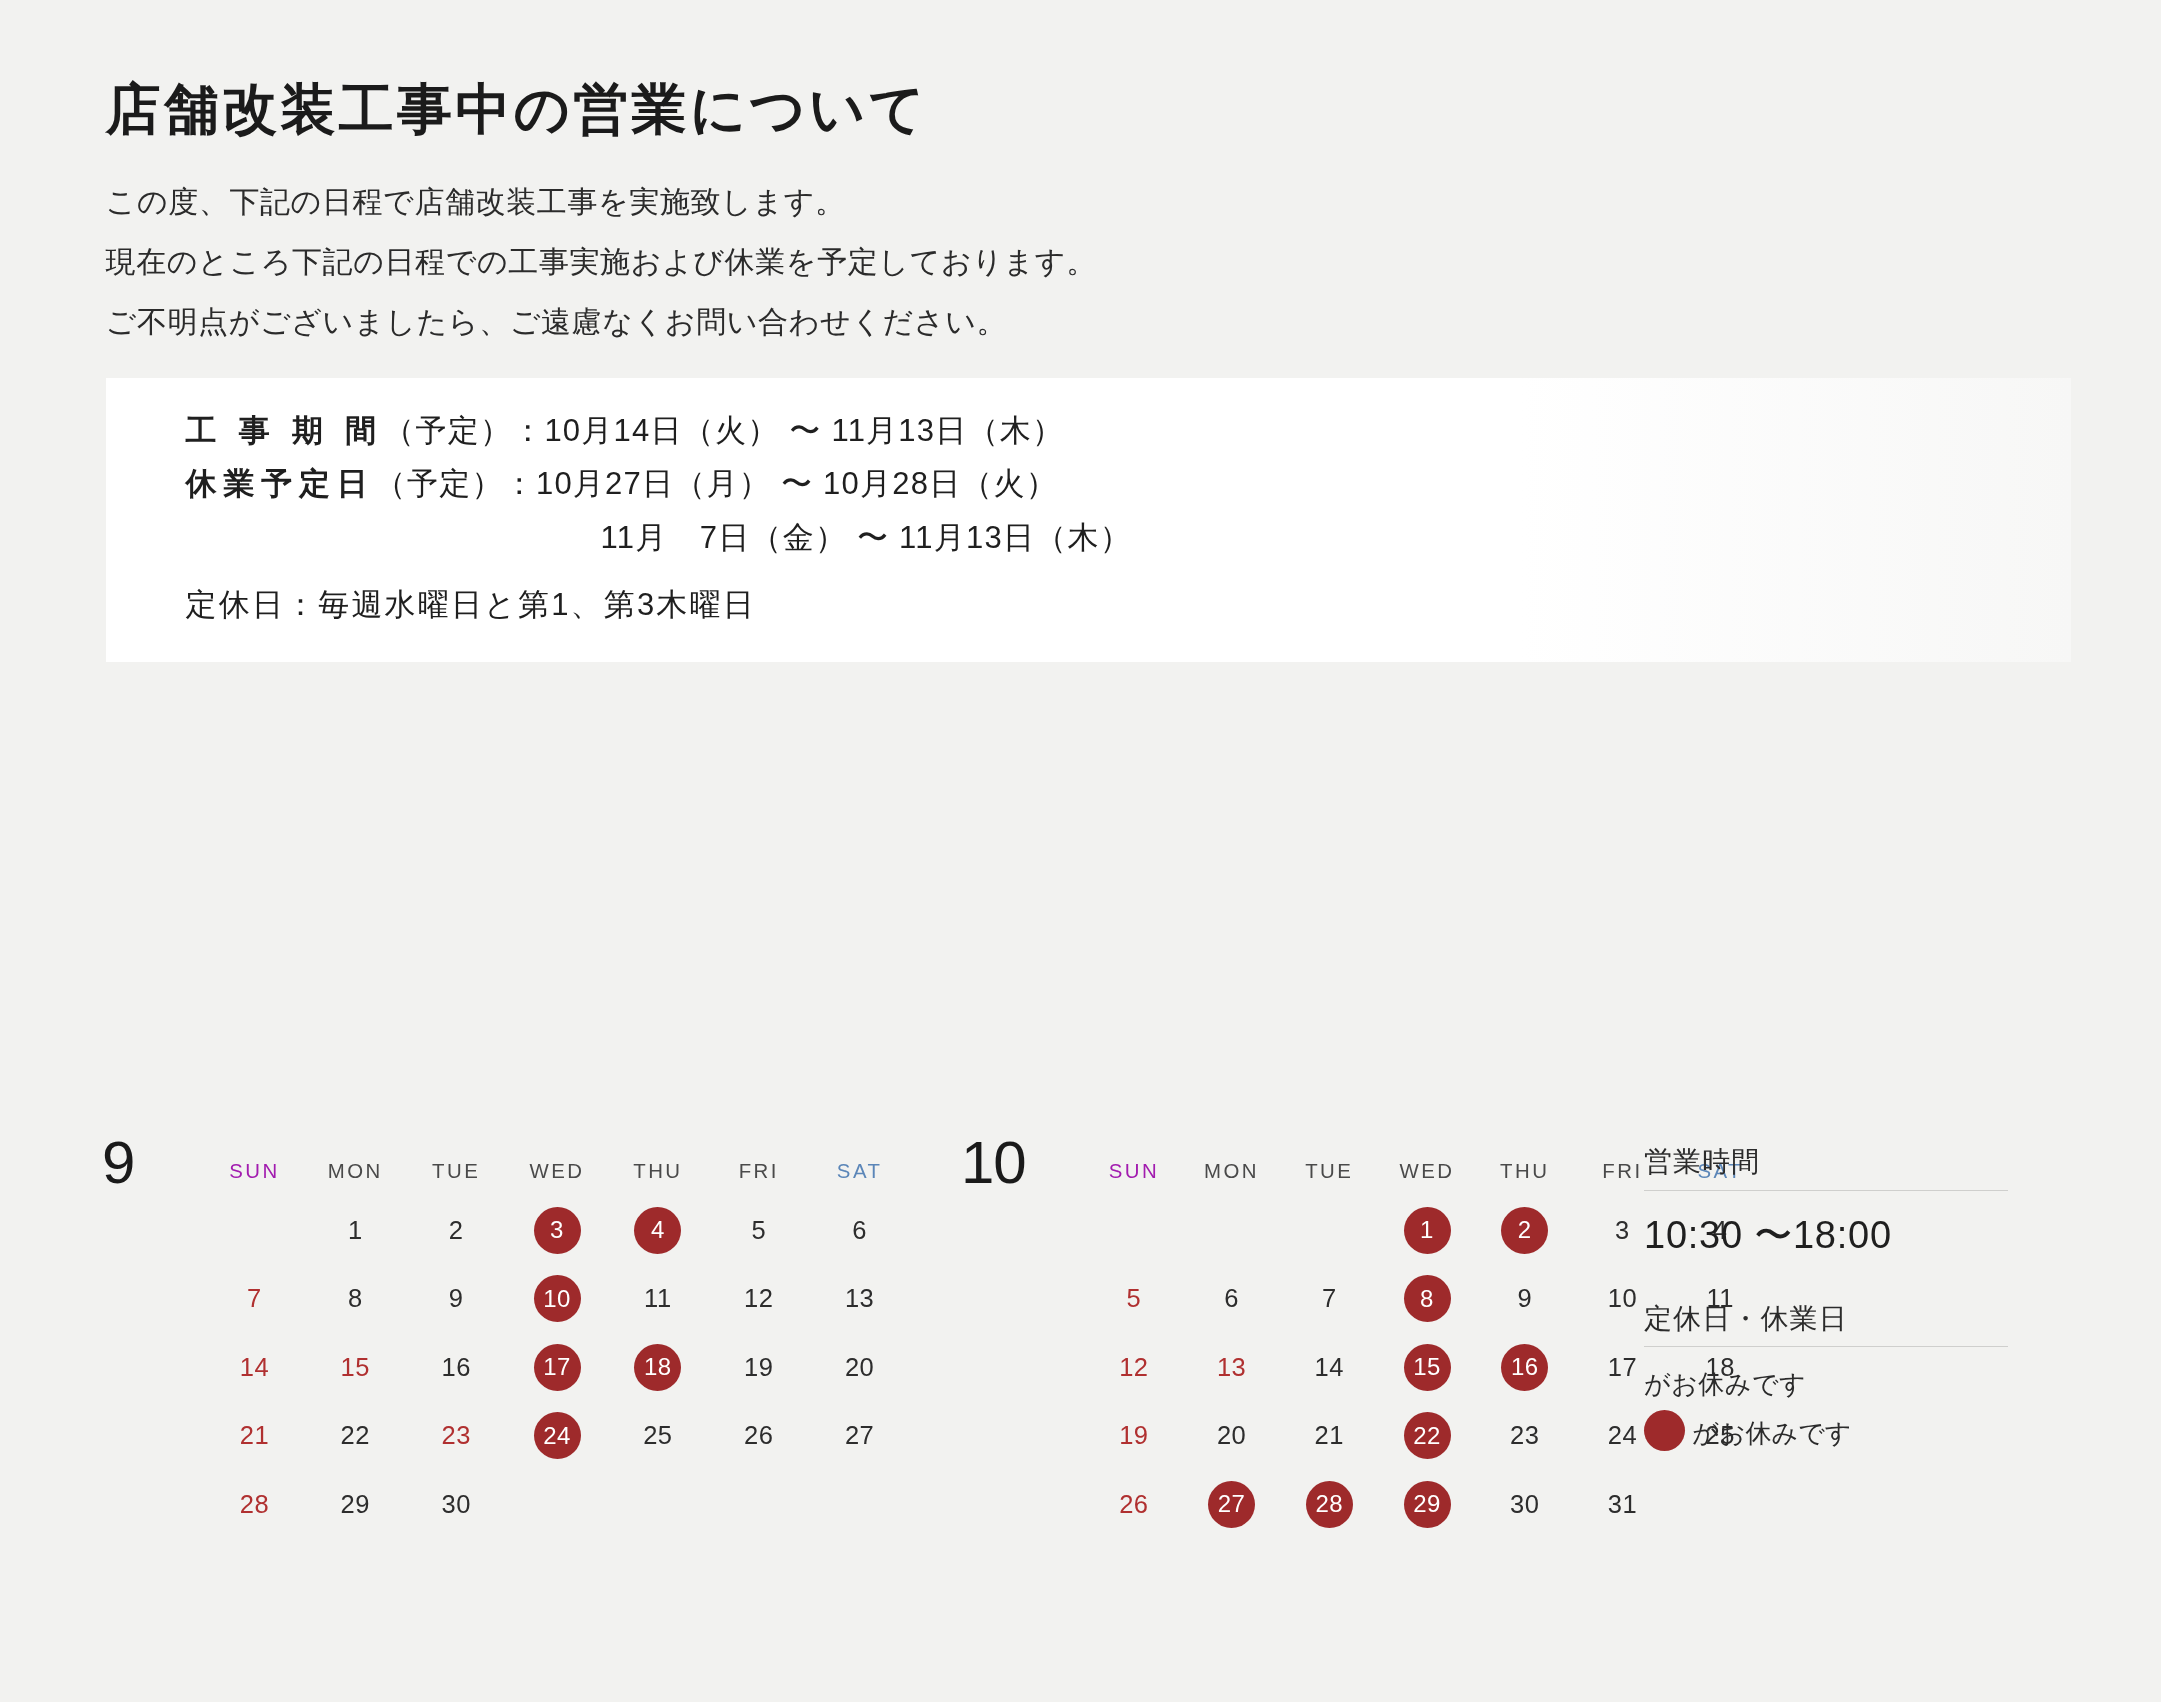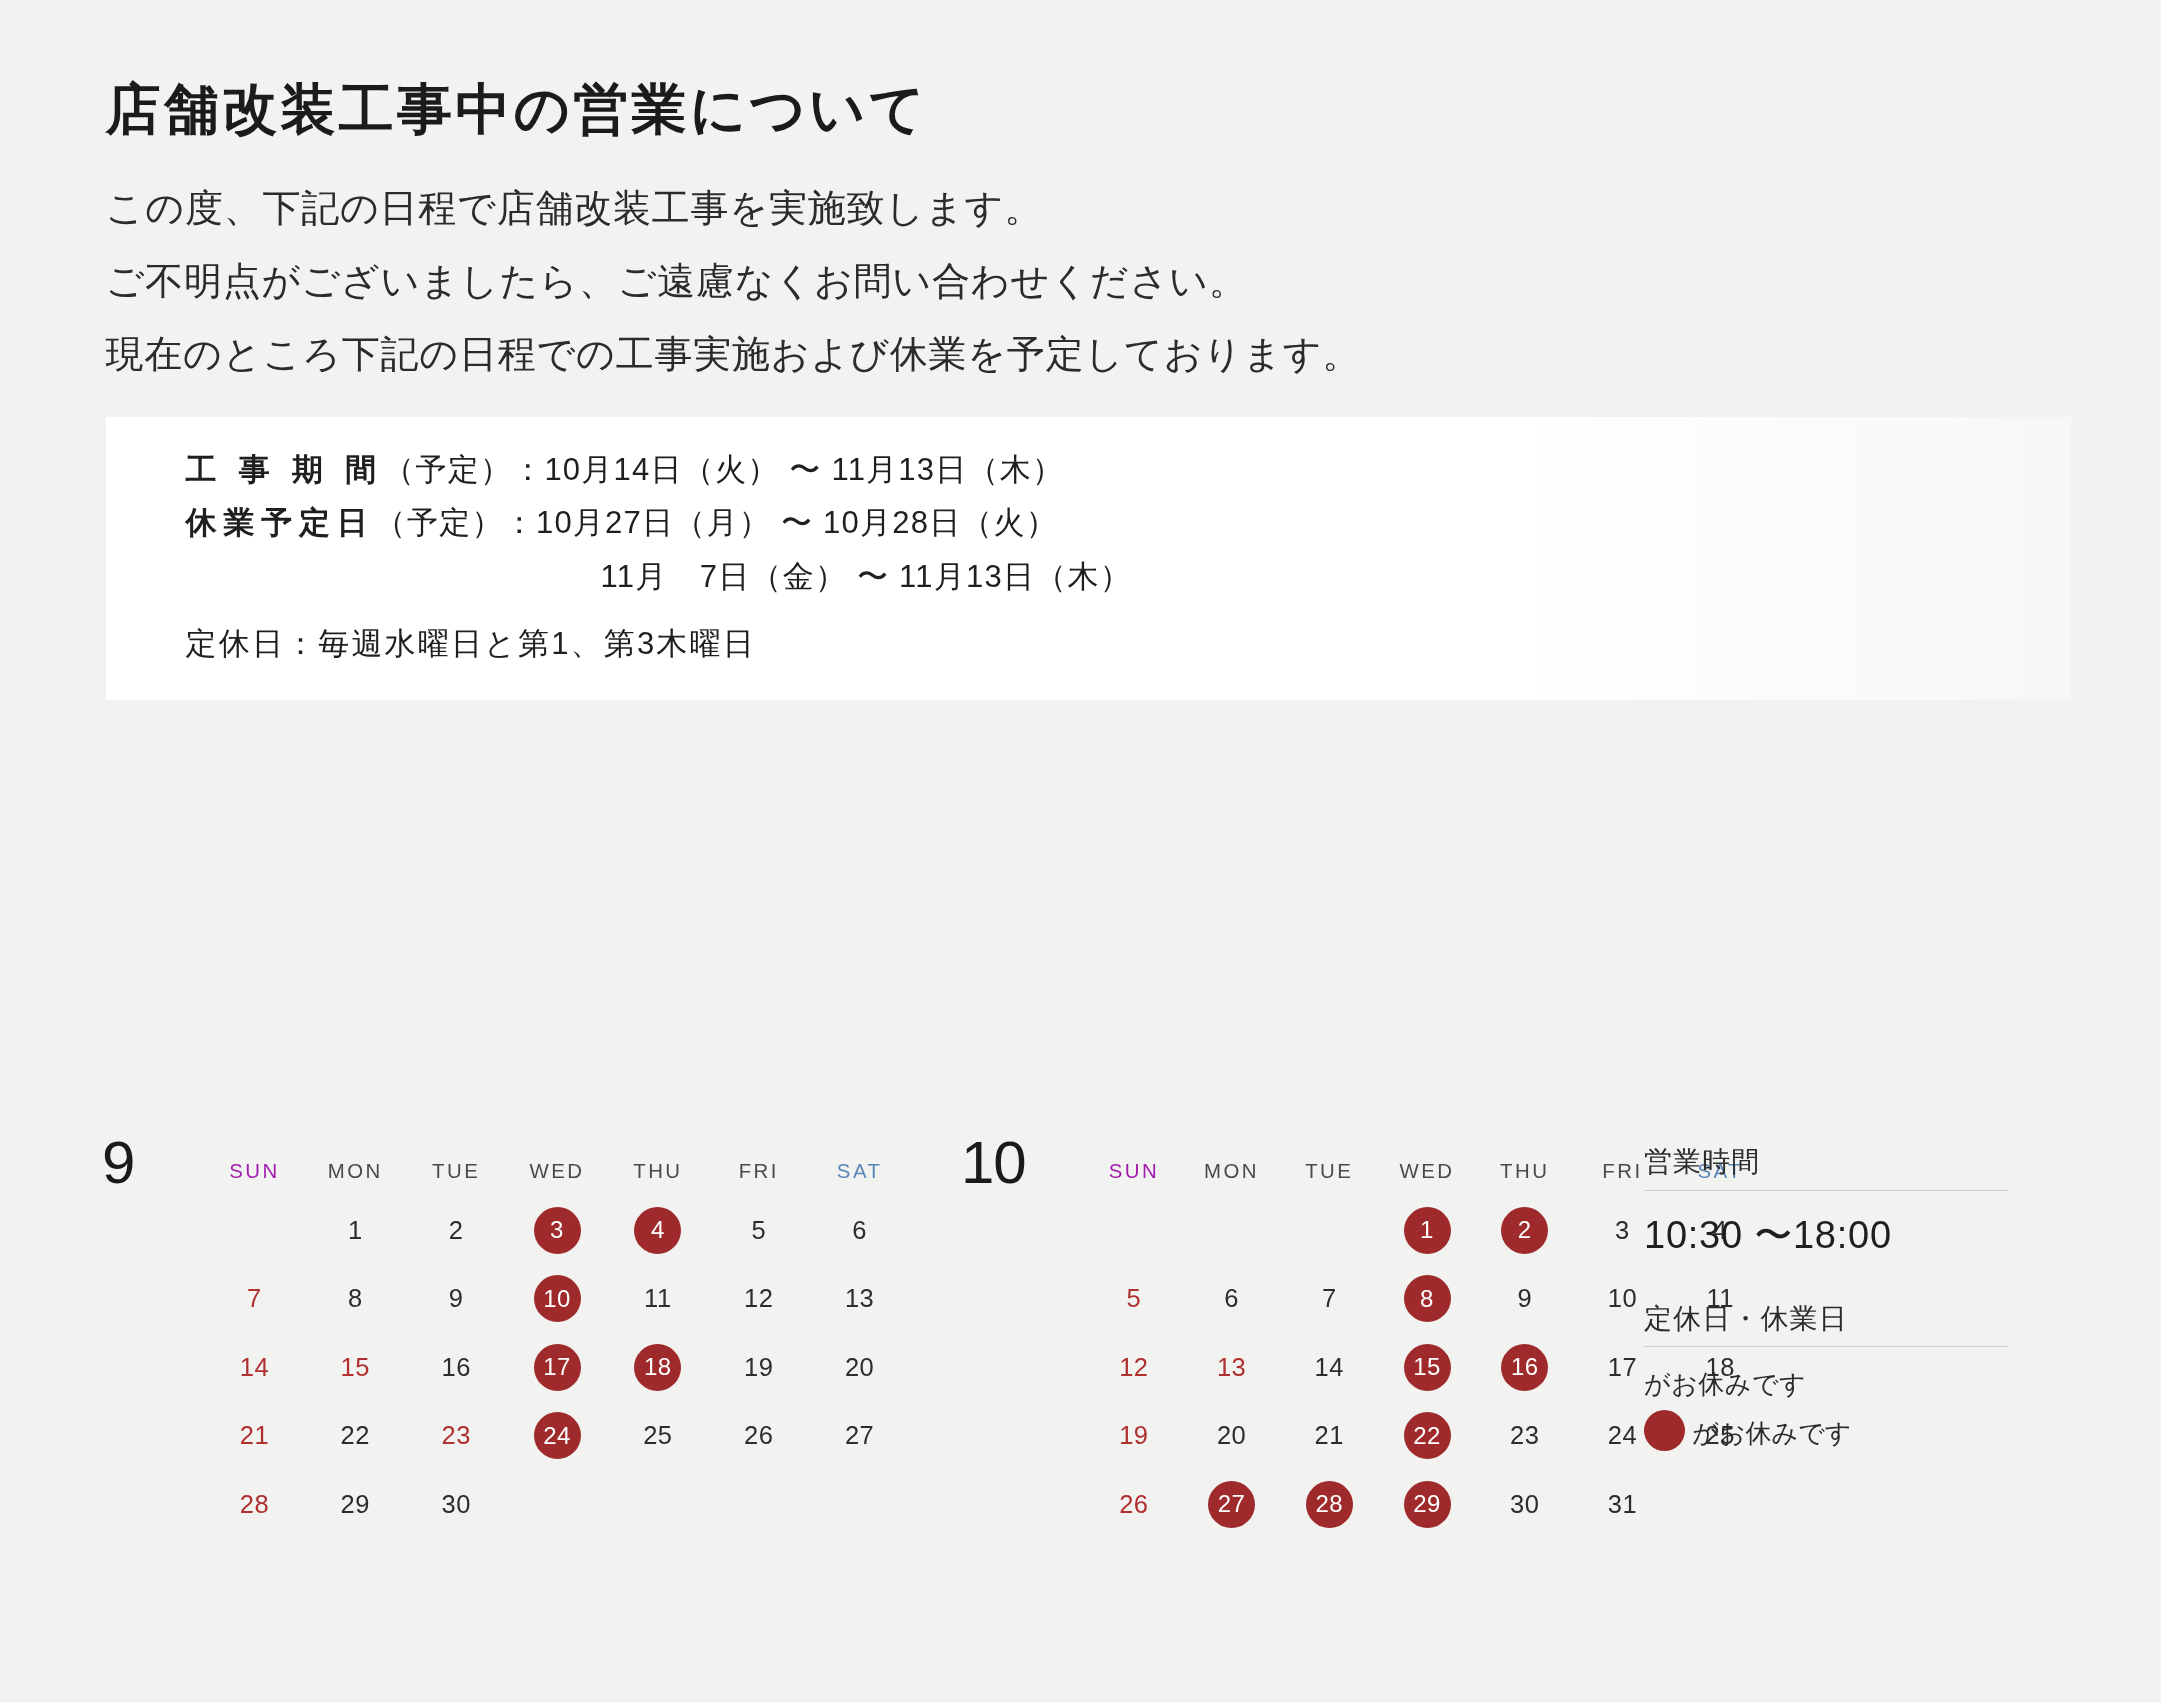--- a/index.html
+++ b/index.html
@@ -29,21 +29,21 @@
     letter-spacing: 0.06em;
     margin: 29px 0 31px 3.6px;
     color: #1b1b1b;
   }
 
   
   .body-copy {
     margin: 0 0 0 3.6px;
   }
   .body-copy p {
-    font-size: 38px;
+    font-size: 30px;
     line-height: 1.62;
     letter-spacing: 0.02em;
     margin: 0 16px 13px 0;
     color: #2b2b2b;
   }
   .body-copy p.tight {
     margin-bottom: 11.6px;
   }
   .body-copy p.block {
     letter-spacing: 0.06em;
@@ -201,22 +201,22 @@
 </style>
 </head>
 <body>
 
 <div class="page">
 
   <h1 class="page-title">店舗改装工事中の営業について</h1>
 
   <div class="body-copy">
     <p class="tight">この度、下記の日程で店舗改装工事を実施致します。</p>
+    <p class="tight">現在のところ下記の日程での工事実施および休業を予定しております。</p>
     <p class="tight">ご不明点がございましたら、ご遠慮なくお問い合わせください。</p>
-    <p class="tight">現在のところ下記の日程での工事実施および休業を予定しております。</p>
   </div>
 
   <div class="schedule-box">
     <div class="schedule-row"><span class="lbl">工 事 期 間</span><span>（予定）：10月14日（火） 〜 11月13日（木）</span></div>
     <div class="schedule-row"><span class="lbl">休業予定日</span><span>（予定）：10月27日（月） 〜 10月28日（火）</span></div>
     <div class="schedule-row indent"><span>11月　7日（金） 〜 11月13日（木）</span></div>
     <div class="schedule-row closed">定休日：毎週水曜日と第1、第3木曜日</div>
   </div>
 
   <div class="calendars">

